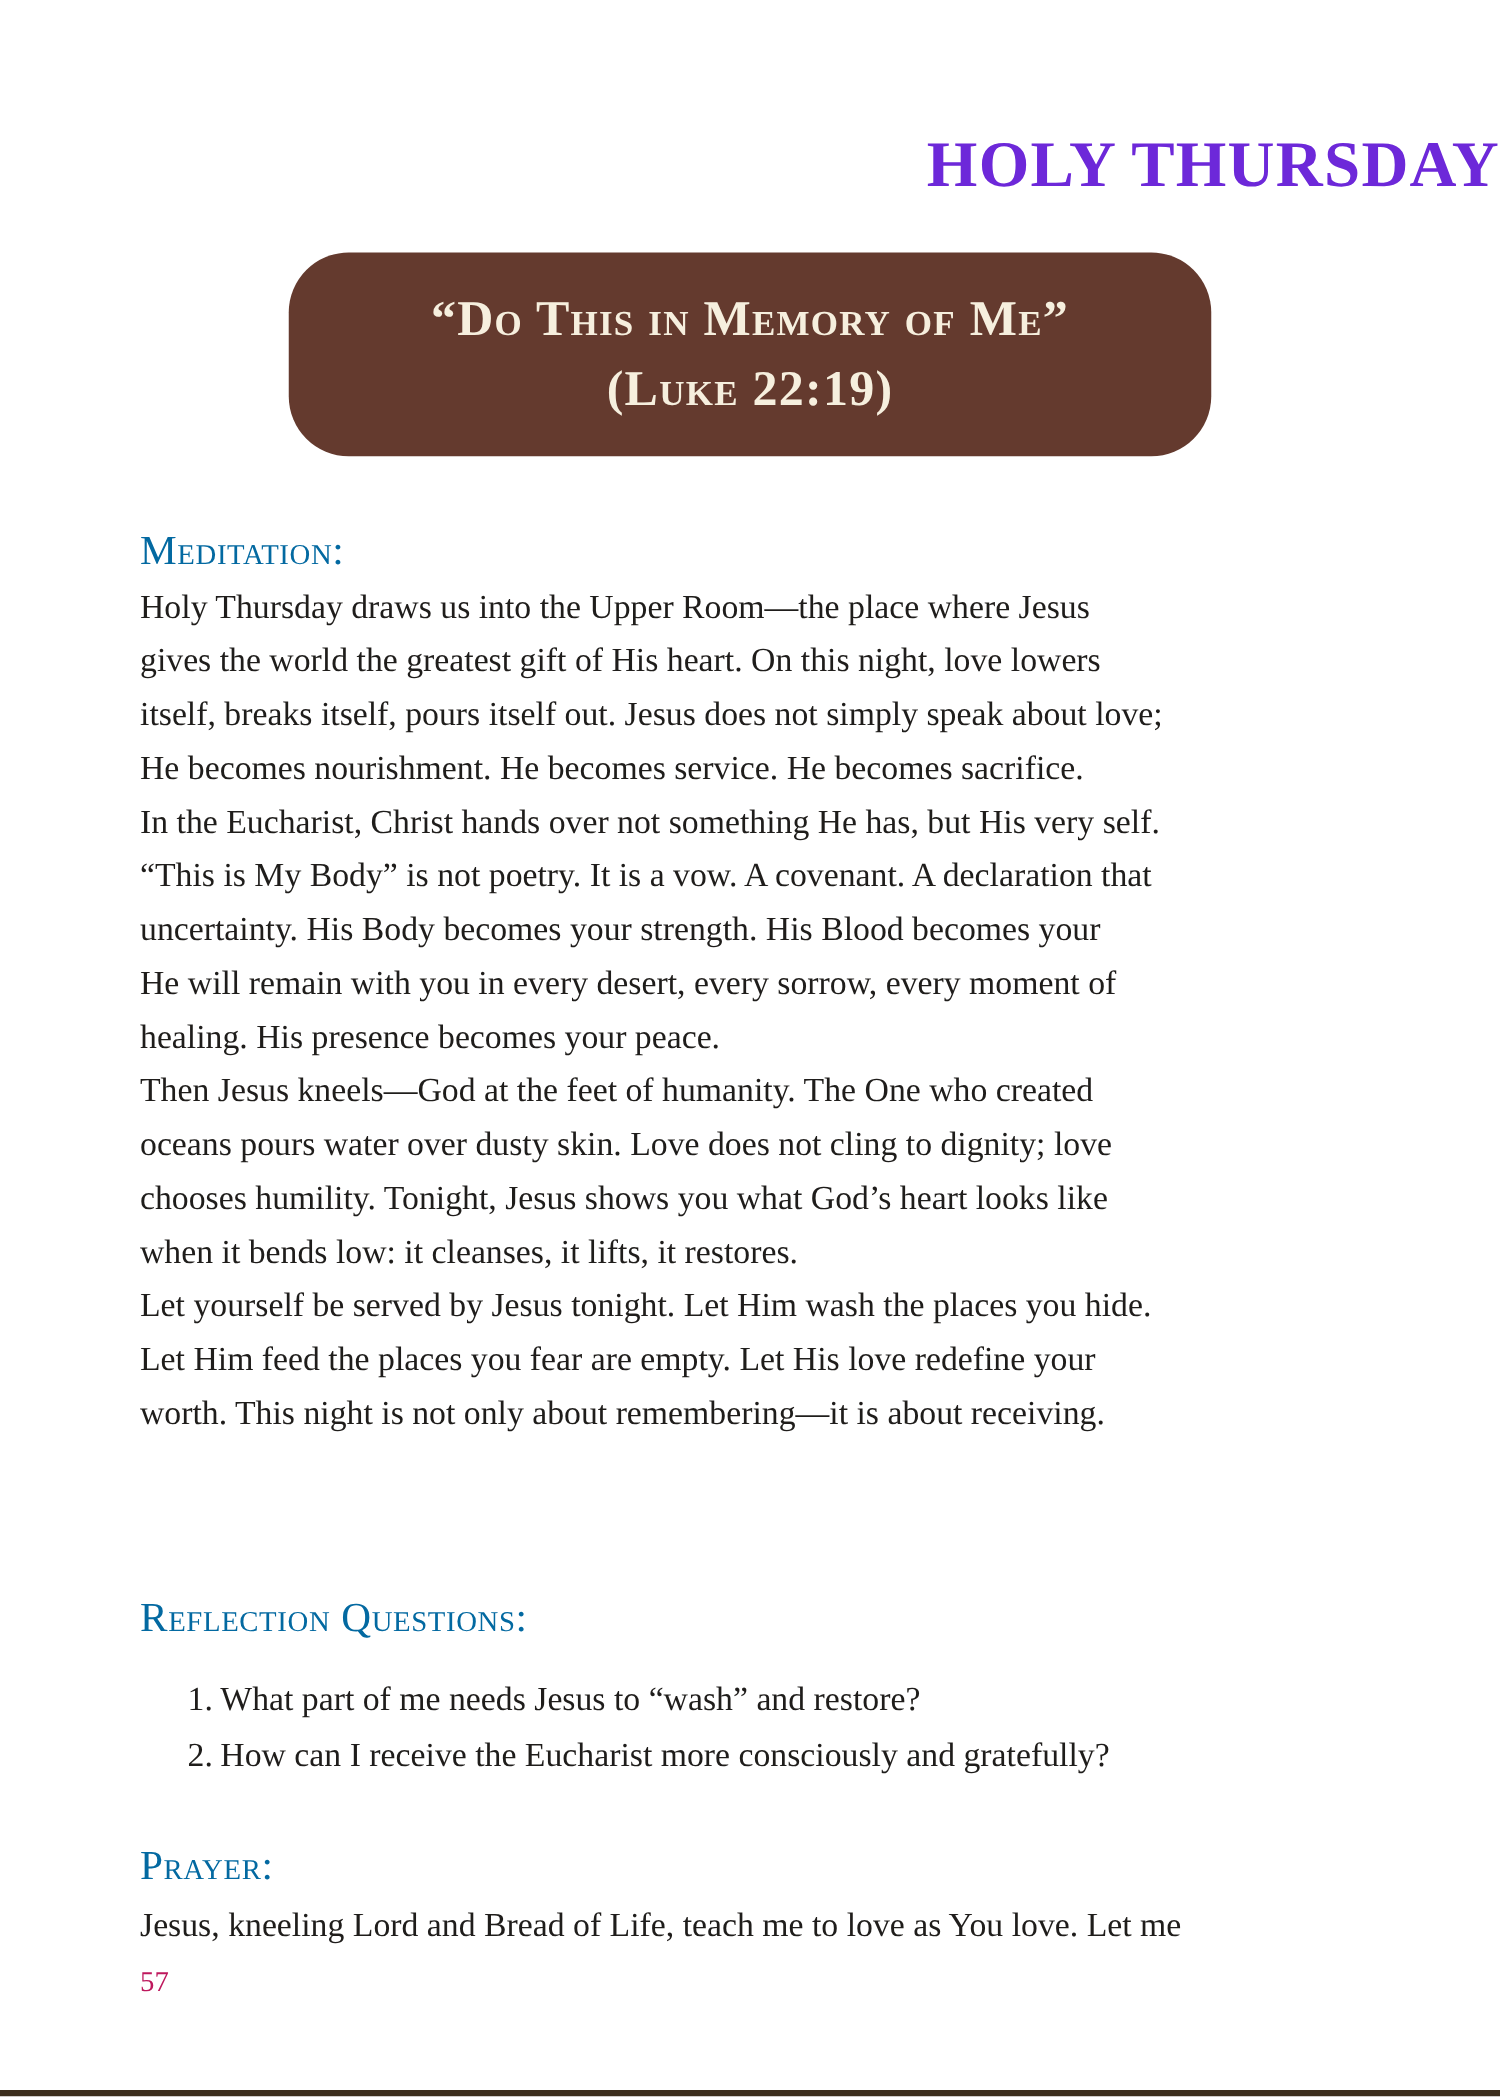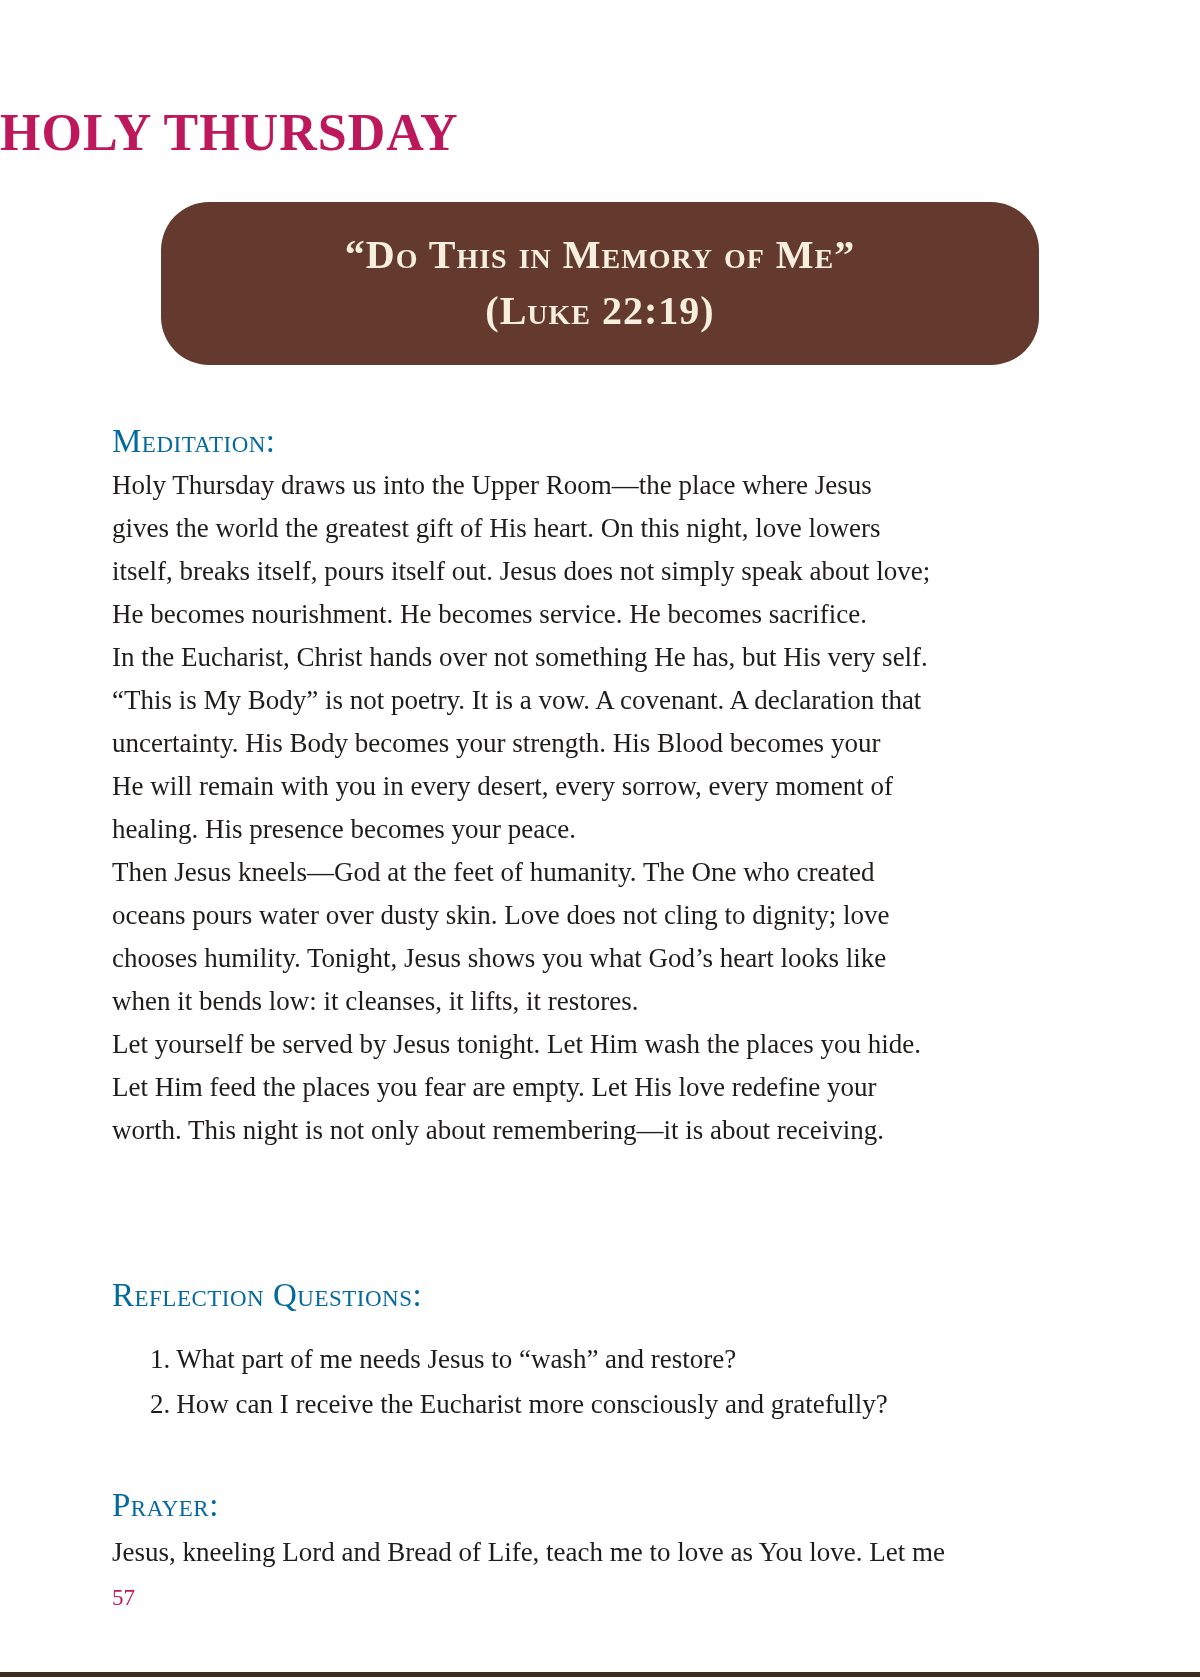--- a/index.html
+++ b/index.html
@@ -8,29 +8,29 @@
     width: 1200px;
     height: 1680px;
     background: #ffffff;
     overflow: hidden;
     font-family: "Liberation Serif", serif;
     color: #1f1d1b;
   }
   .page-title {
     margin: 0;
     padding-top: 104px;
-    text-align: left;
+    text-align: right;
     font-size: 52px;
     line-height: 58px;
     font-weight: bold;
     letter-spacing: 1px;
-    color: #be185d;
+    color: #6d28d9;
   }
   .banner {
-    width: 878px;
+    width: 738px;
     height: 163px;
     margin: 40px auto 0 auto;
     background: var(--banner-bg, #643a2e);
     border-radius: 48px;
     color: var(--banner-fg, #f6efde);
     text-align: center;
     box-sizing: border-box;
     padding-top: 25px;
   }
   .banner .banner-line {
@@ -57,21 +57,21 @@
     white-space: nowrap;
   }
   .reflection-block { margin-top: 123px; }
   .question-list { margin-top: 22px; padding-left: 38px; }
   .question-list .line {
     font-size: 27px;
     line-height: 45px;
     white-space: nowrap;
   }
   .q-num { display: inline-block; margin-right: 6px; }
-  .prayer-block { margin-top: 58px; }
+  .prayer-block { margin-top: 46px; }
   .prayer-lines { margin-top: 4px; }
   .prayer-lines .line {
     font-size: 27px;
     line-height: 46px;
     white-space: nowrap;
   }
   .page-number {
     margin-top: 6px;
     text-align: left;
     font-size: 23px;

